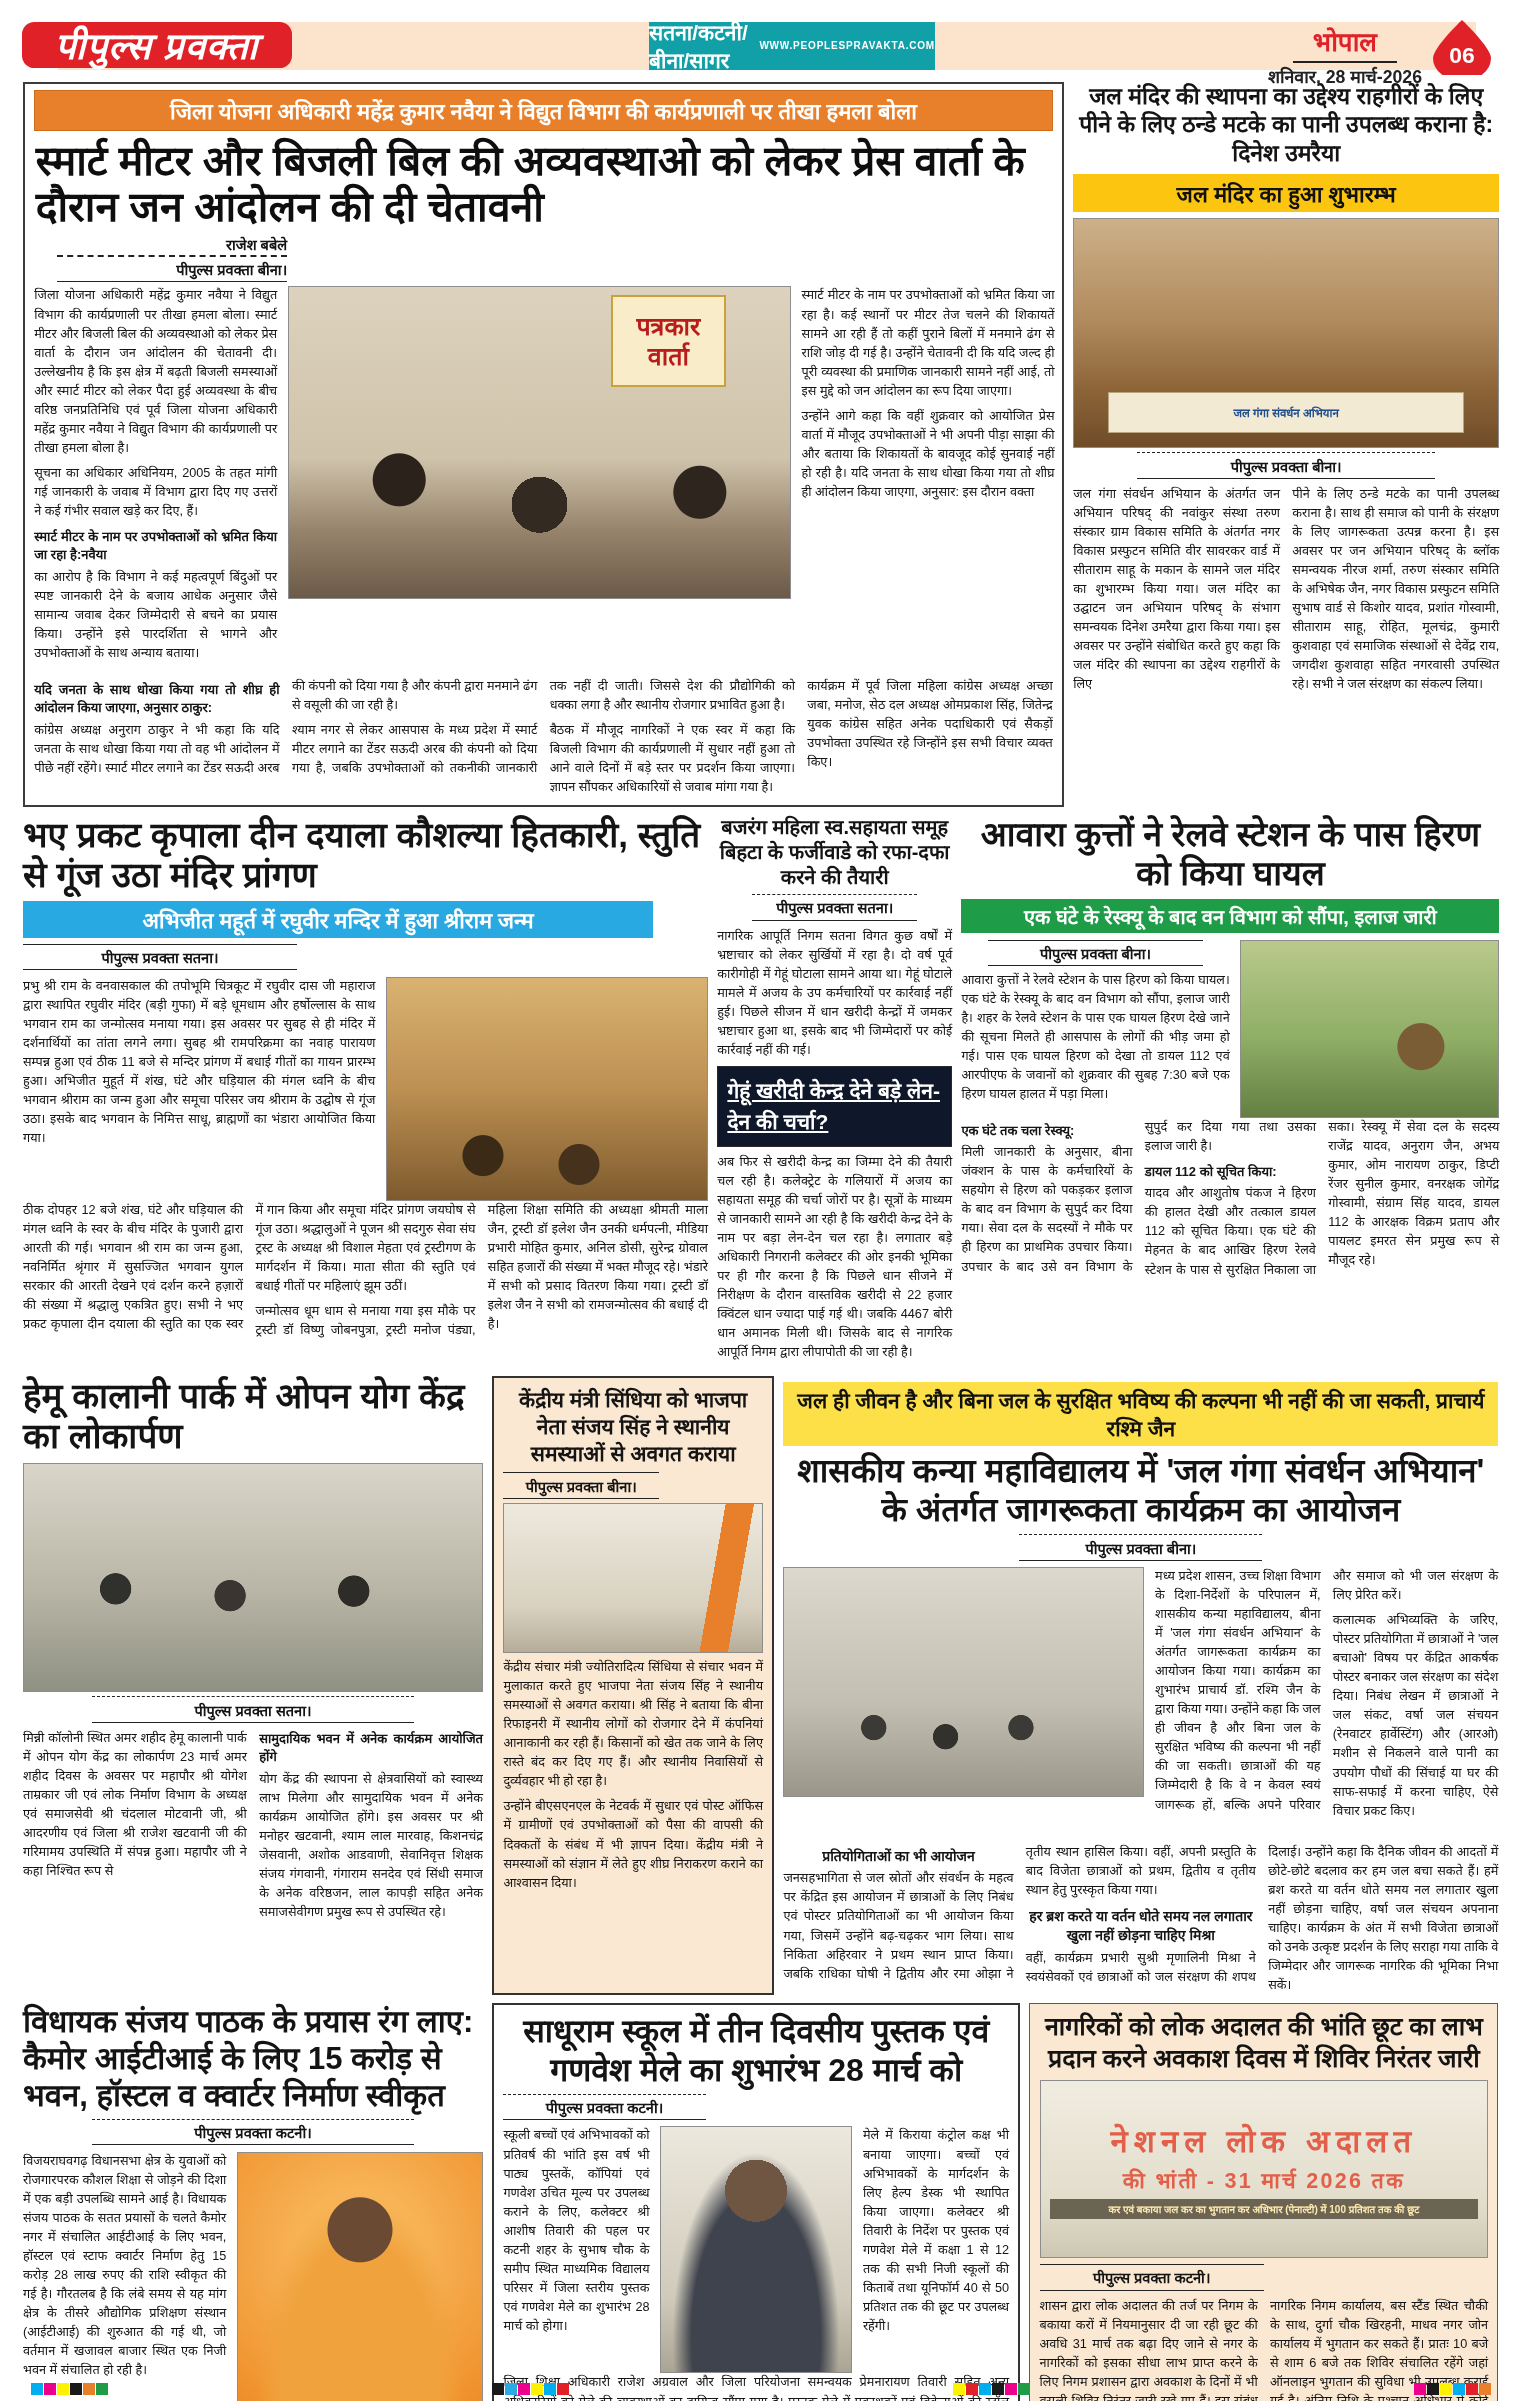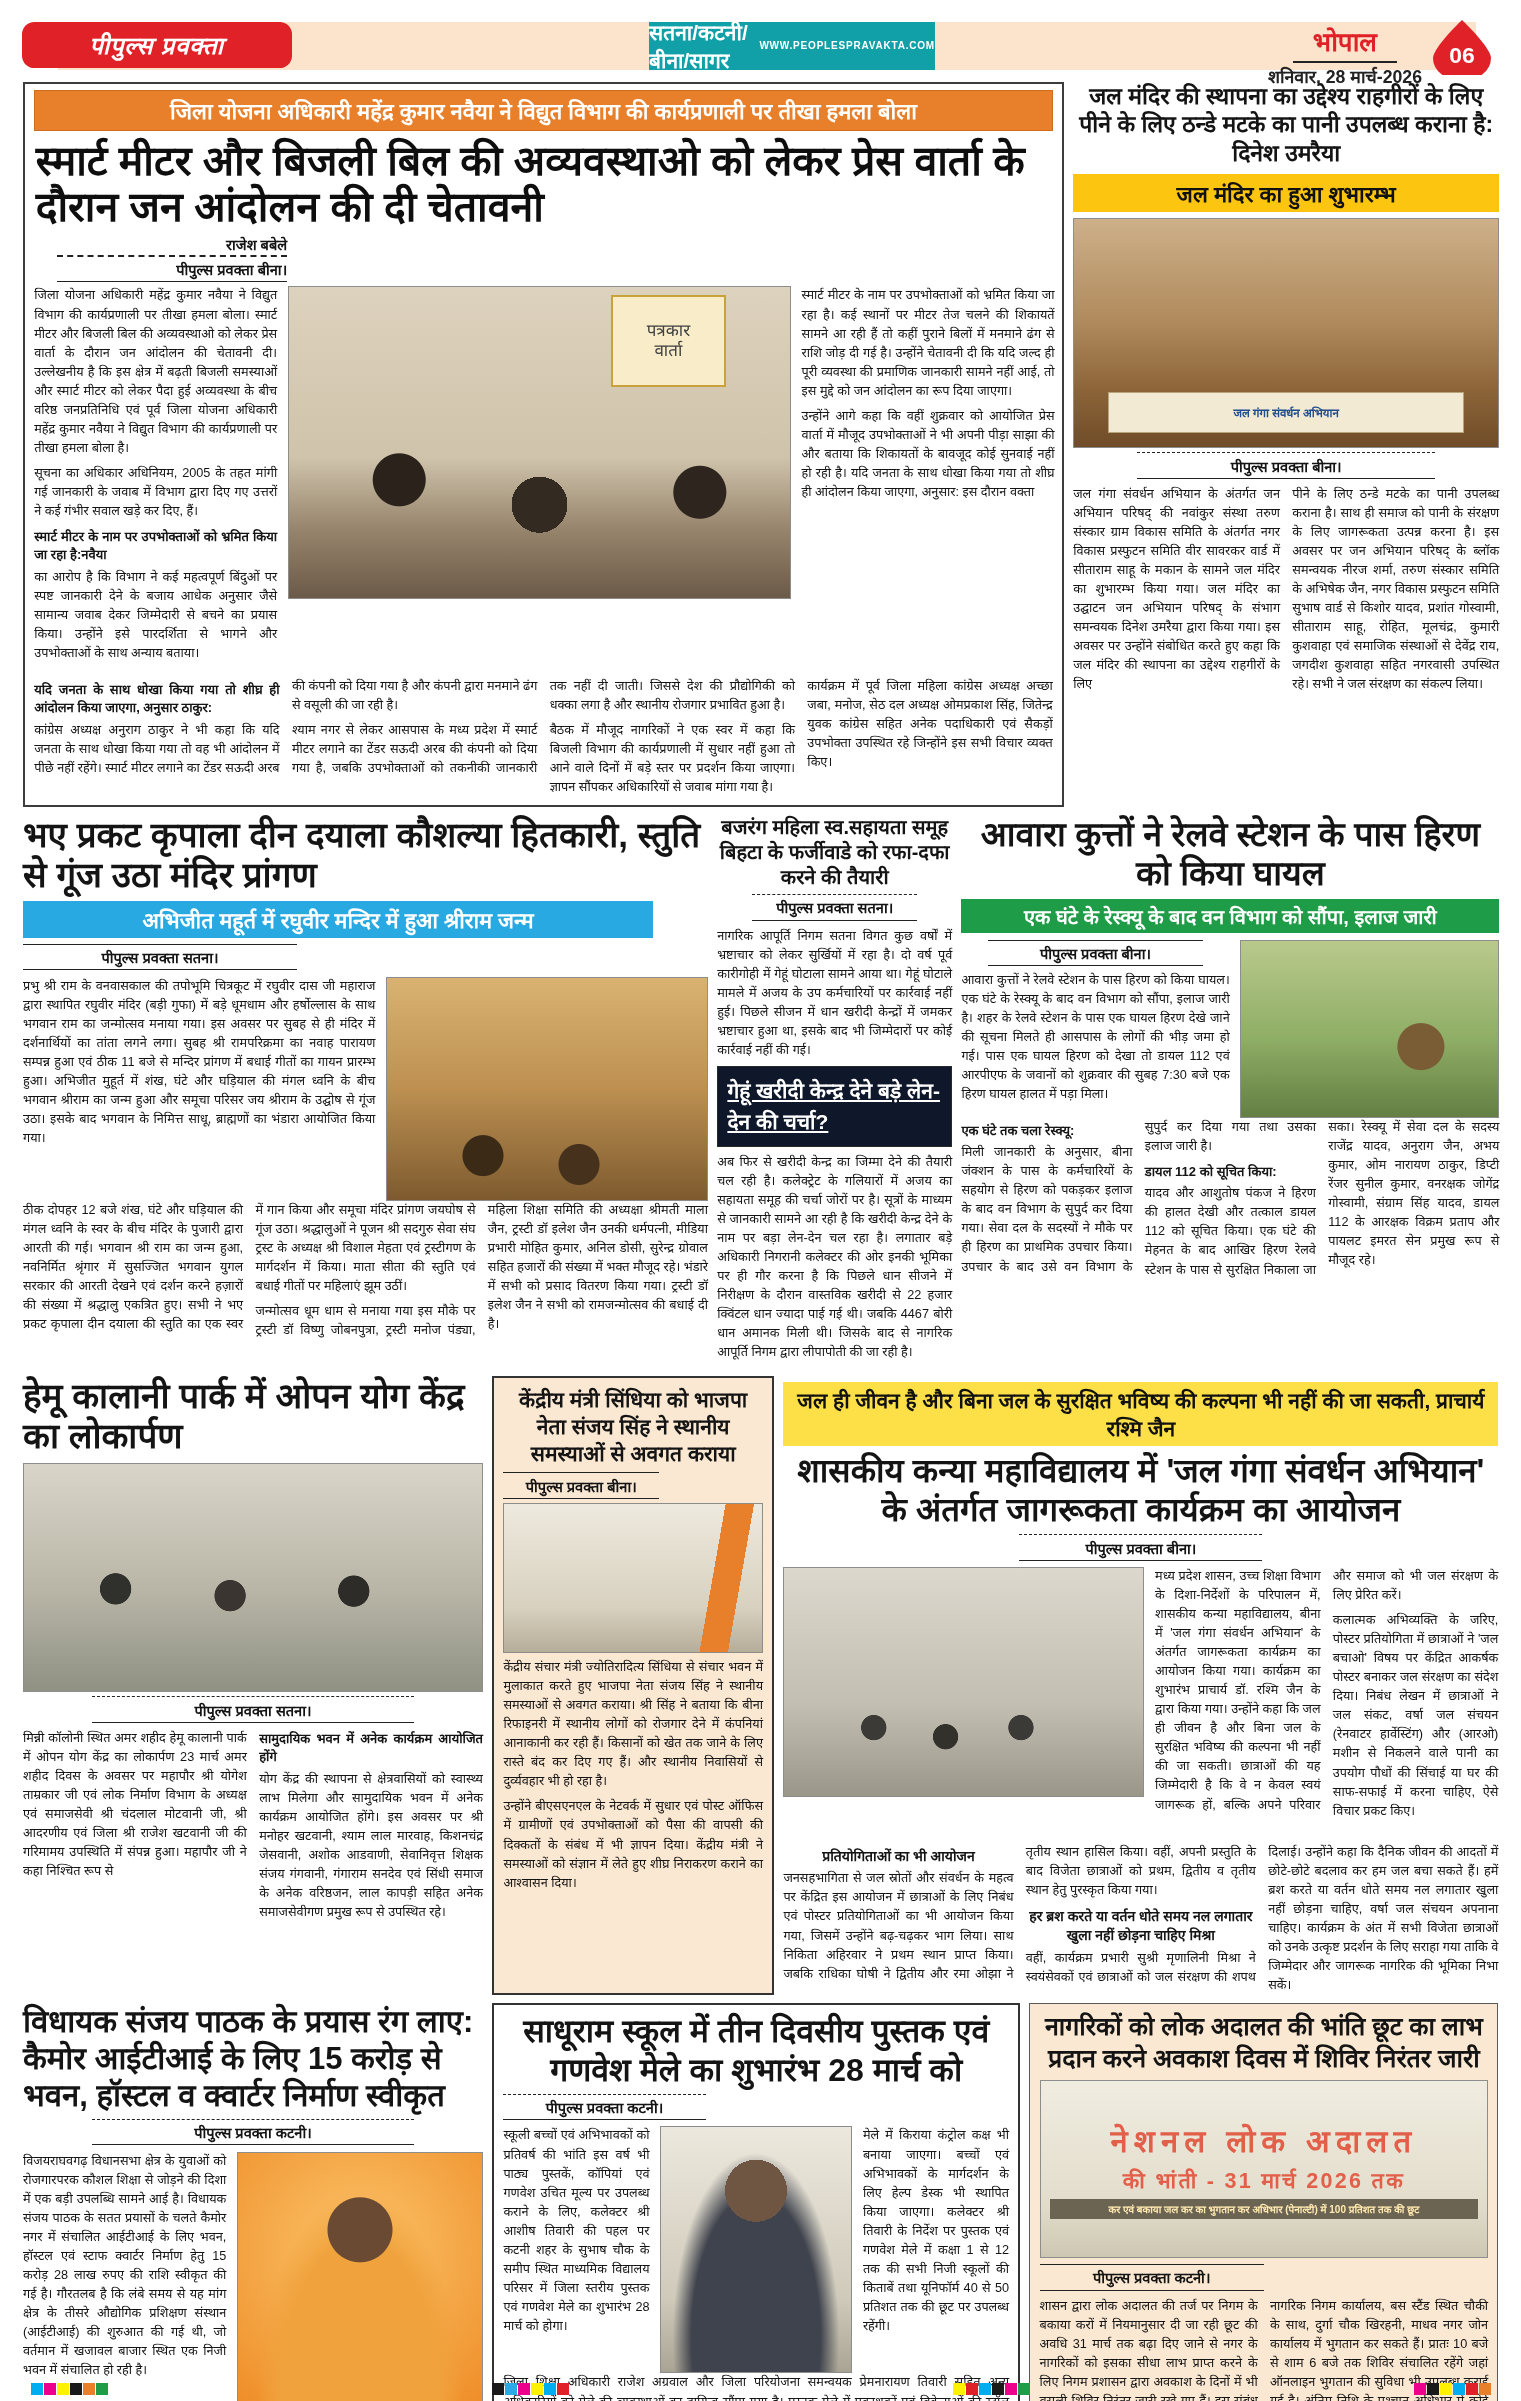--- a/index.html
+++ b/index.html
@@ -8,21 +8,21 @@
     width:1522px; height:2401px; position:relative; overflow:hidden;
     font-family:"Liberation Sans", sans-serif; color:#141414;
   }
   
   .masthead { position:relative; height:74px; }
   .mh-band { position:absolute; left:58px; right:46px; top:21.5px; height:48px; background:#fbe4cb; }
   .logo {
     position:absolute; left:21.5px; top:21.5px; width:270px; height:46px;
     background:#e02128; border-radius:12.3px; display:flex; align-items:center; justify-content:center;
   }
-  .logo span { color:#fff; font-size:24px; font-weight:bold; font-style:italic; letter-spacing:0.8px; }
+  .logo span { color:#fff; font-size:37px; font-weight:bold; font-style:italic; letter-spacing:0.8px; }
   .region {
     position:absolute; left:649px; top:21.5px; width:286px; height:48px; background:#12a0a8;
     display:flex; flex-direction:row; align-items:center; justify-content:center; gap:1.5px;
   }
   .region .big { color:#fff; font-size:21px; font-weight:bold; }
   .region .small { color:#fff; font-size:10px; letter-spacing:0.8px; font-weight:bold; }
   .city-blk { position:absolute; right:100px; top:23px; text-align:center; }
   .city-blk .city { color:#e02128; font-size:26px; font-weight:bold; border-bottom:2.3px solid #222; padding:0 20px 1.5px; display:inline-block;}
   .city-blk .date { font-size:17.7px; font-weight:bold; color:#222; margin-top:1.5px; }
   .pgdrop { position:absolute; right:31px; top:20px; width:58px; height:55px; }
@@ -53,21 +53,21 @@
   .author .a1 { border-bottom:2.3px dashed #222; padding-bottom:1.5px; }
   .author .a2 { border-bottom:1.5px solid #222; padding:1.5px 0 2.3px; }
   .sm-mid { display:grid; grid-template-columns:243px 503px 253px; gap:10.7px; }
   .ph-press { height:313px; background:
       radial-gradient(circle at 22% 62%, #2a221b 0 26px, transparent 27px),
       radial-gradient(circle at 50% 70%, #332a21 0 28px, transparent 28px),
       radial-gradient(circle at 82% 66%, #2e261e 0 26px, transparent 27px),
       linear-gradient(180deg,#ddd2bd 0%,#cfc3ab 55%,#97846c 78%,#6b5a48 100%); }
   .press-sign { position:absolute; right:64px; top:7.7px; width:115px; height:92px; background:#f8edc8; border:2.3px solid #caa23c;
       display:flex; flex-direction:column; align-items:center; justify-content:center; }
-  .press-sign span { color:#404040; font-weight:normal; font-size:17px; line-height:1.2; }
+  .press-sign span { color:#b91c1c; font-weight:bold; font-size:25px; line-height:1.2; }
   .sm-bottom { margin-top:7.7px; }
   
   .art-jm { min-height:592px; }
   .jm-title { font-size:23px; font-weight:bold; line-height:1.25; text-align:center; }
   .band { display:block; text-align:center; font-weight:bold; padding:3.8px 3.1px; margin:6.1px 0; }
   .band.yellow { background:#fcc50f; color:#111; font-size:22px; }
   .ph-street { height:230px; background:
       linear-gradient(180deg,#cdb089 0%,#b08a5c 45%,#8c6438 75%,#6f4c28 100%); }
   .street-banner { position:absolute; left:8%; bottom:14px; width:84%; height:41px; background:#f2ead2; border:0.8px solid #b9a57c;
       display:flex; align-items:center; justify-content:center; color:#1f4d8f; font-weight:bold; font-size:11.5px; }

